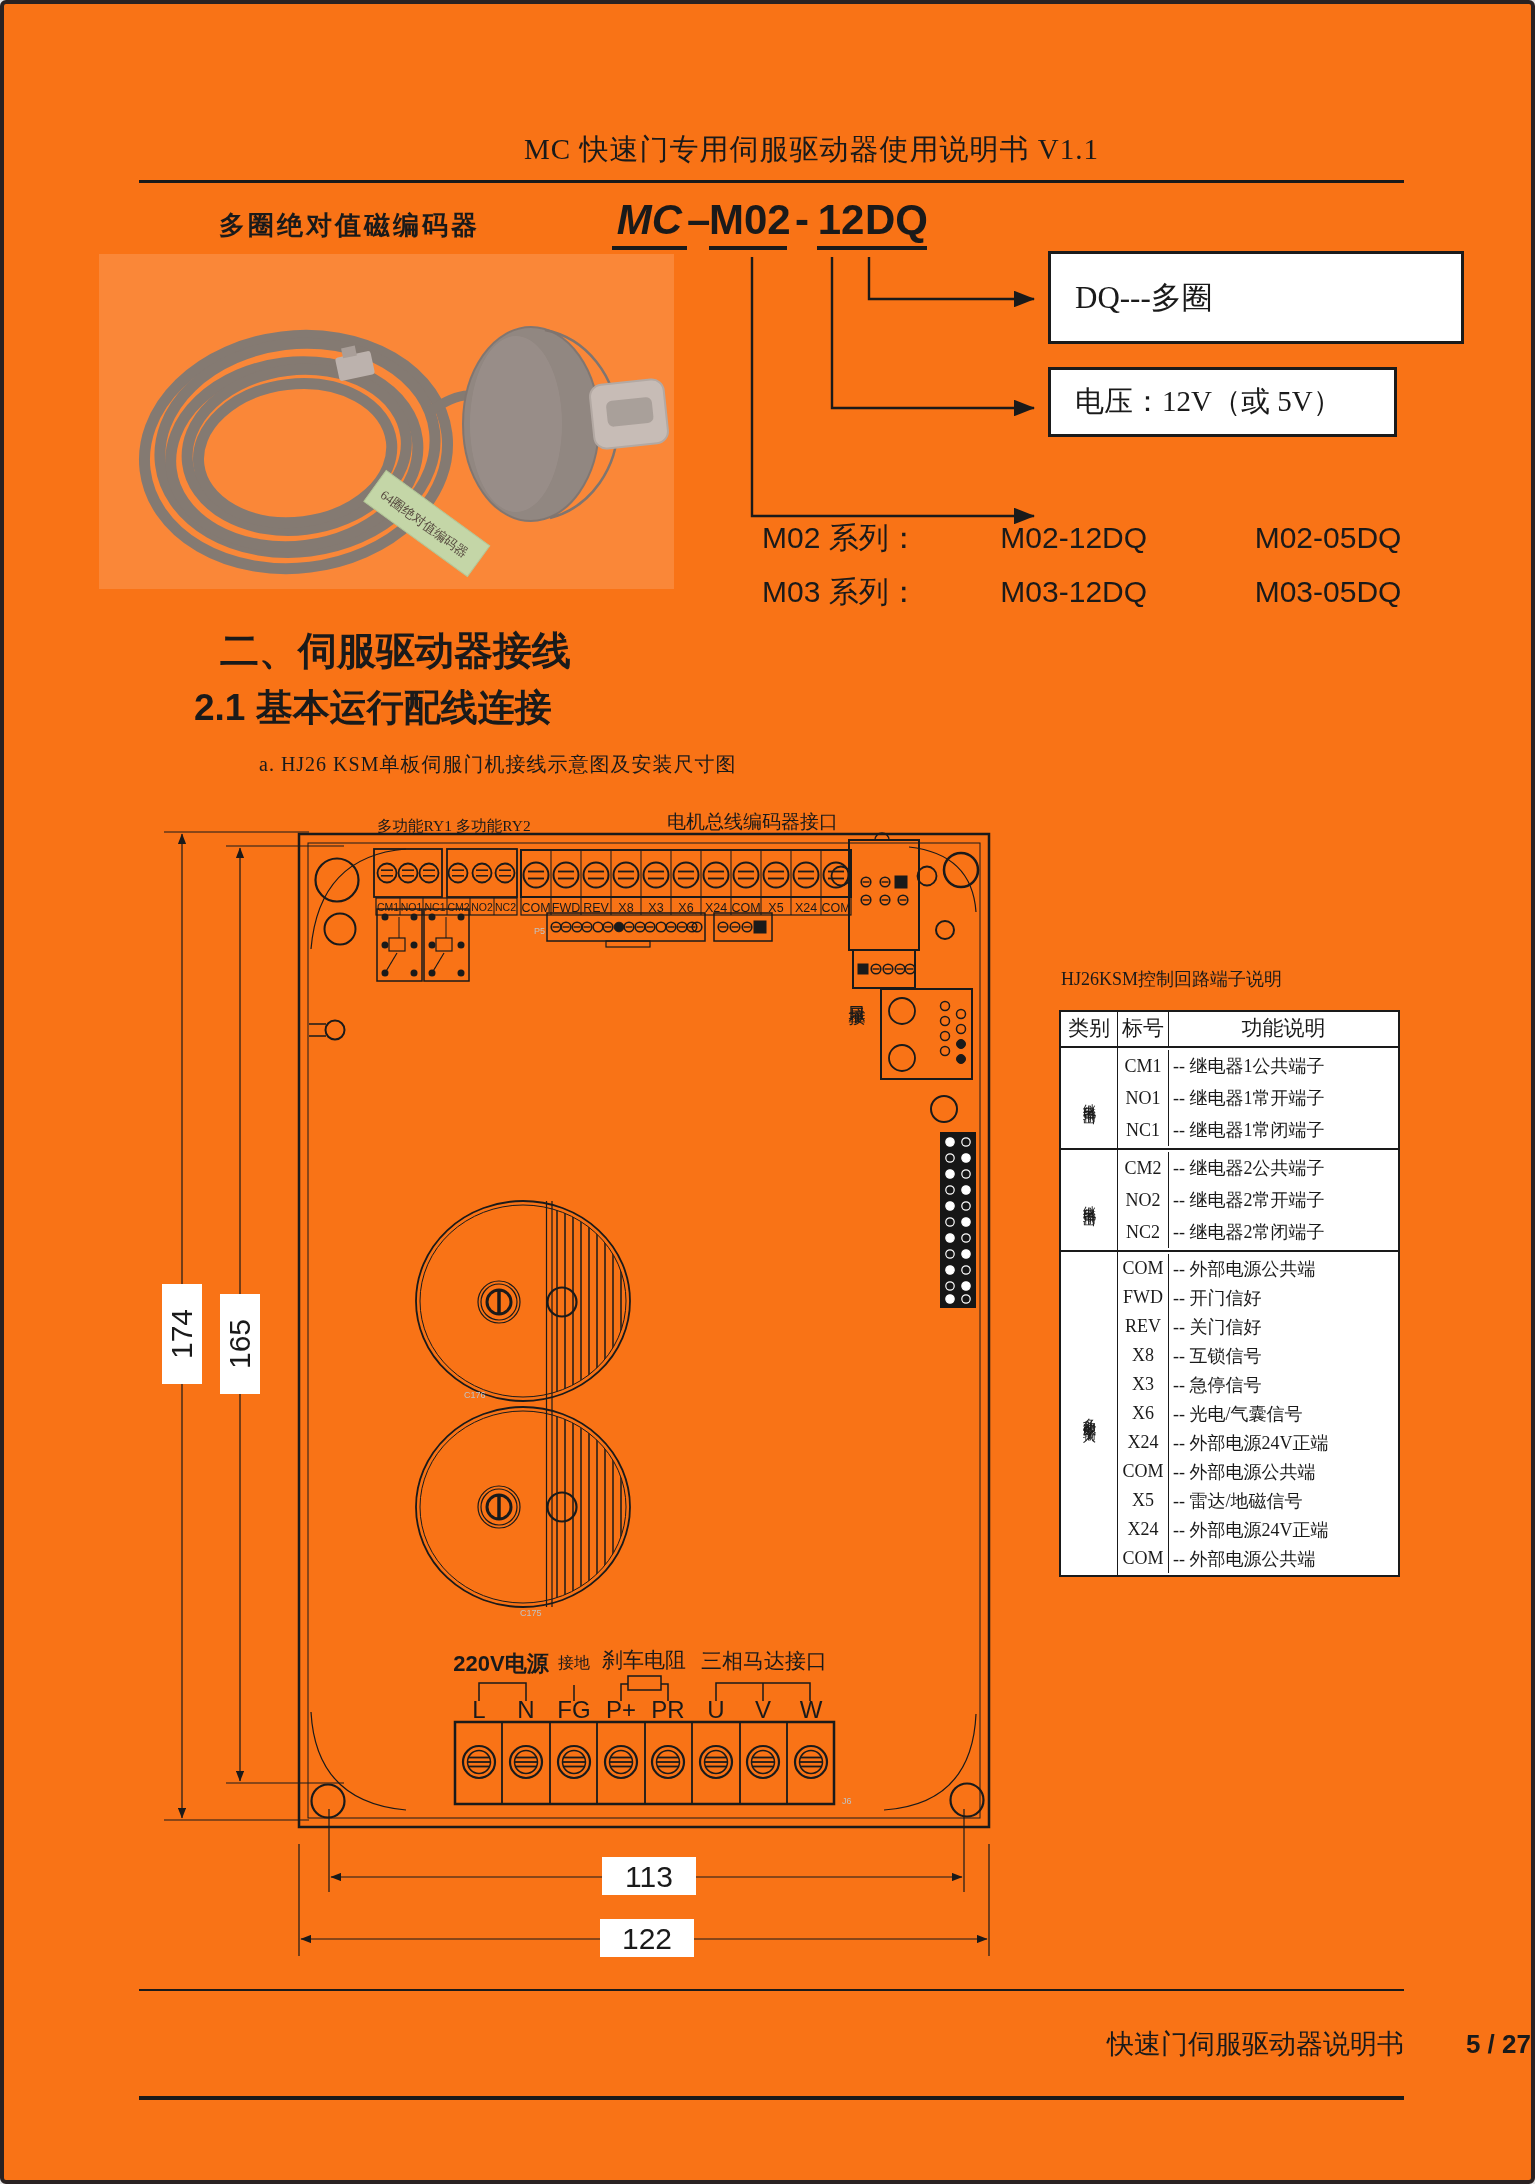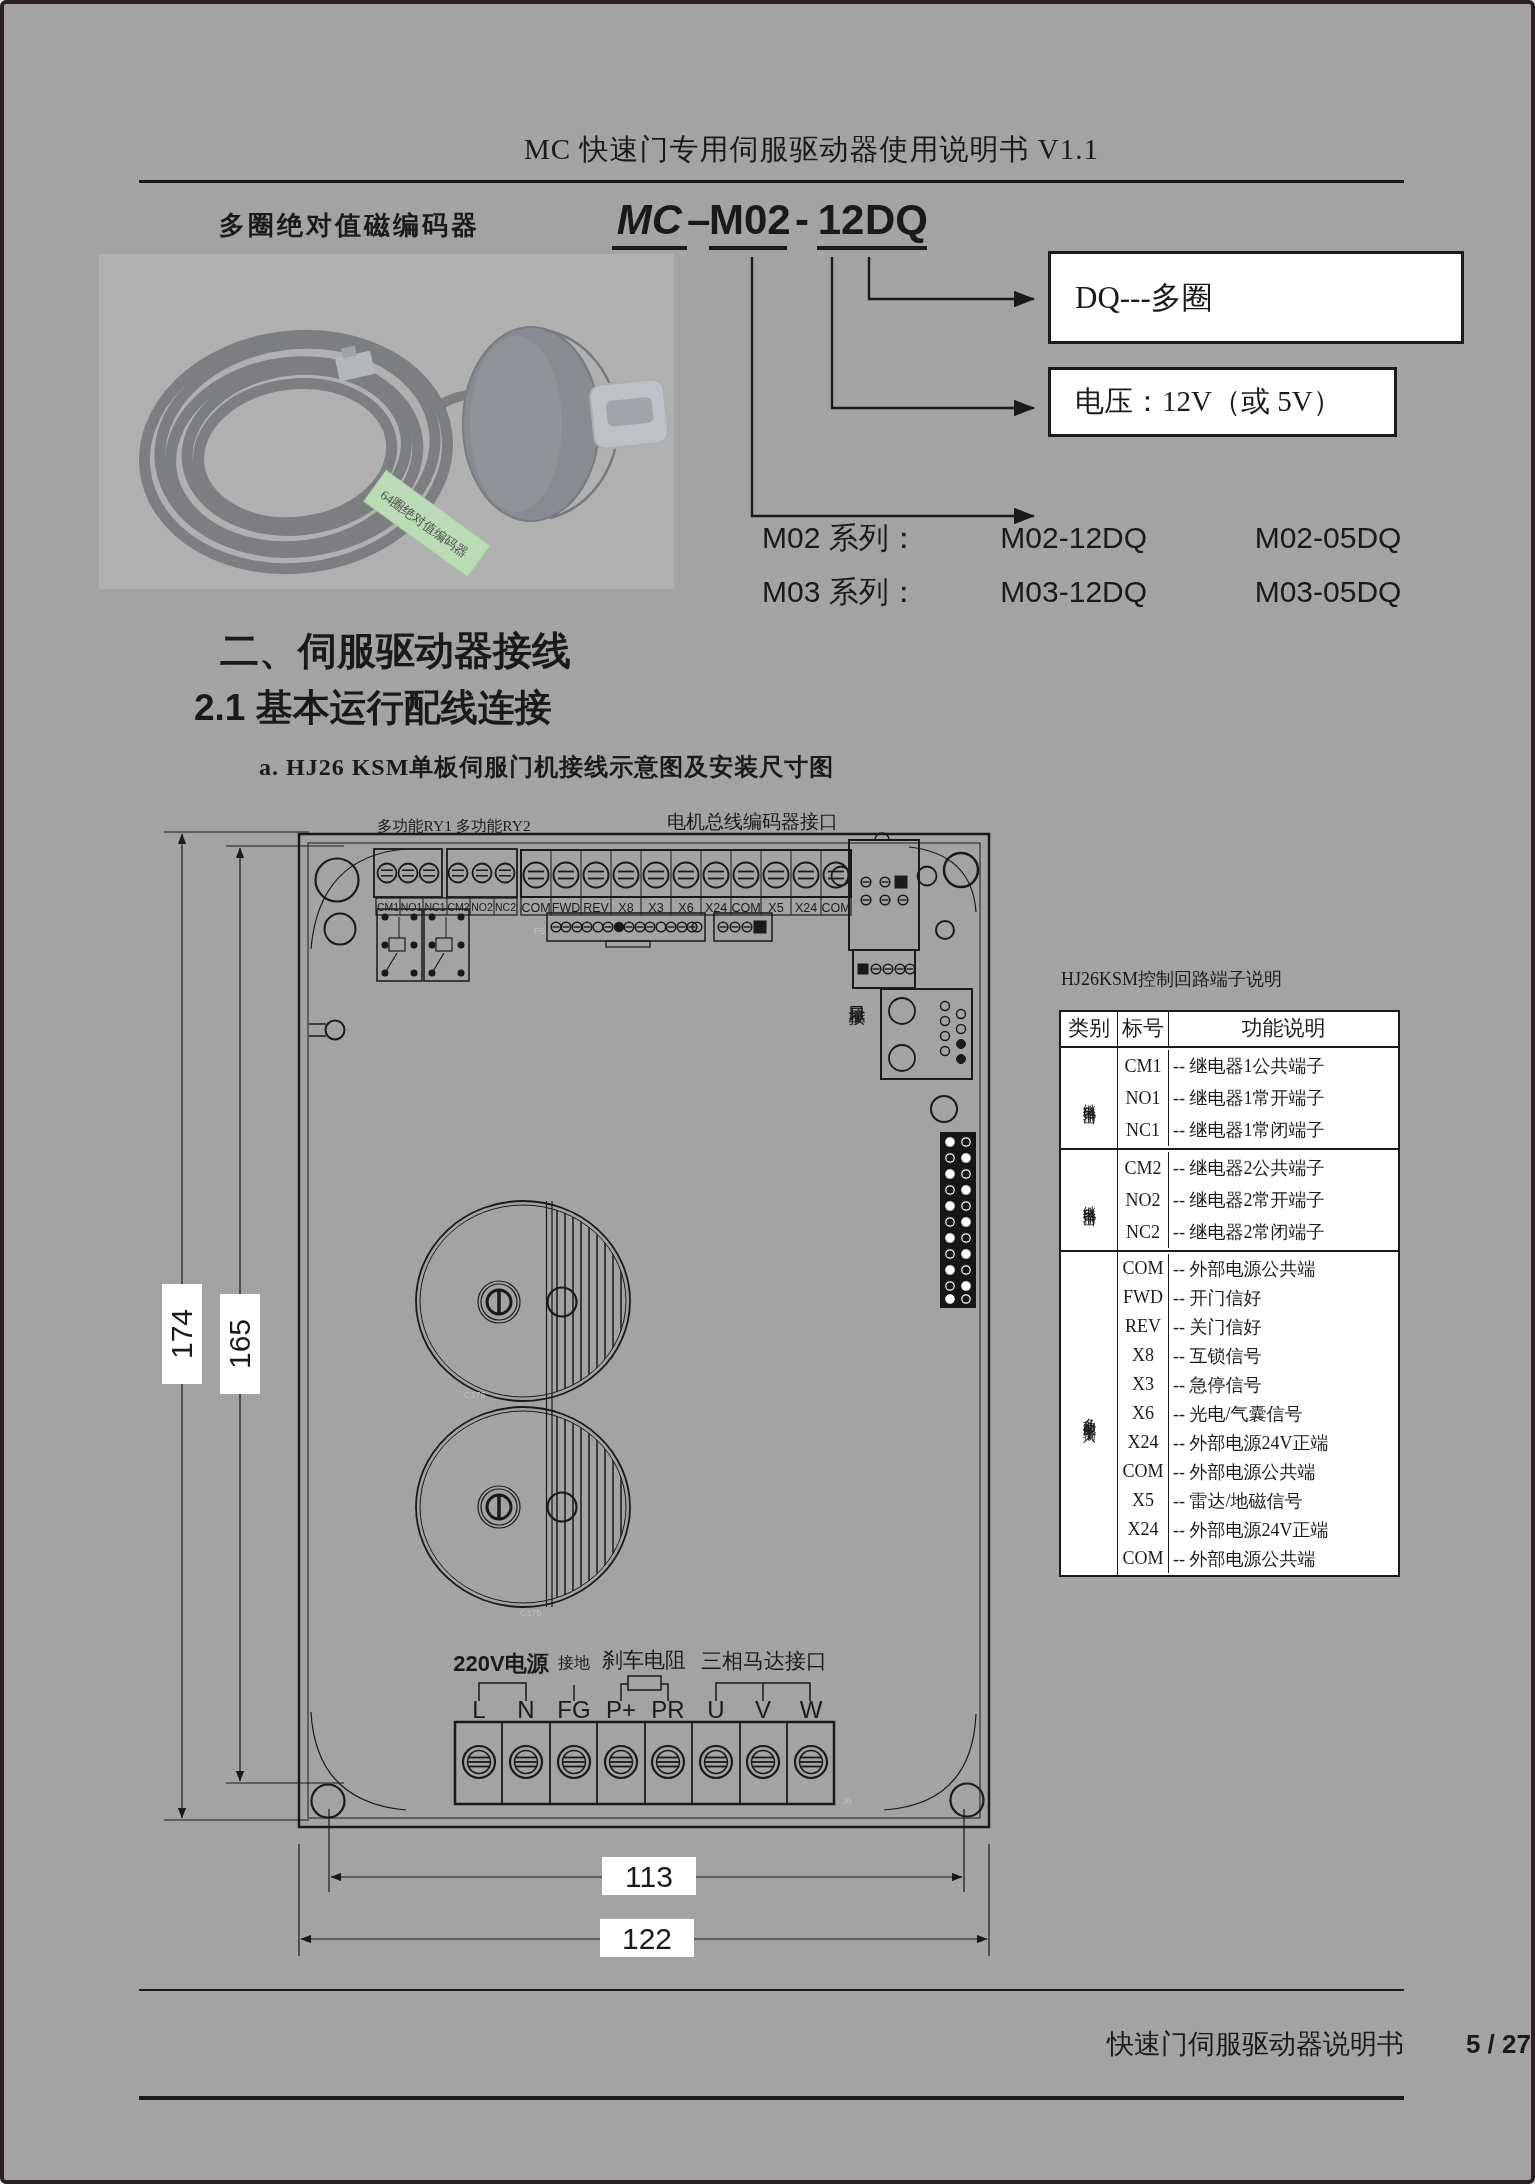--- a/index.html
+++ b/index.html
@@ -1,16 +1,16 @@
 <!DOCTYPE html>
 <html><head>
 <meta charset="utf-8">
 <style>
   html,body{margin:0;padding:0;background:#e8e8e8;}
-  .page{position:relative;width:1535px;height:2184px;background:#a3a3a3;border:4px solid #2a2222;
+  .page{position:relative;width:1535px;height:2184px;background:#f97316;border:4px solid #2a2222;
         border-radius:6px;box-sizing:border-box;overflow:hidden;
         font-family:"Liberation Serif","DejaVu Serif",serif;color:#1a1a1a;}
   .abs{position:absolute;}
   .rule{position:absolute;left:135px;width:1265px;background:#1a1a1a;}
   
   .hdr{top:126px;left:0;width:100%;text-align:center;padding-left:88px;box-sizing:border-box;
        font-size:29px;letter-spacing:1px;}
   .ftr{top:2022px;left:0;width:100%;text-align:right;font-size:27px;}
   .ftr .pg{font-family:"Liberation Sans",sans-serif;font-weight:700;margin-left:62px;font-size:26px;}
   
@@ -23,21 +23,21 @@
   .mc{width:75px;font-style:italic;} .d1{width:22px;} .m02{width:78px;} .d2{width:30px;} .m12{width:48px;} .mdq{width:62px;}
   .cbox{position:absolute;left:1044px;border:3px solid #1b1b1b;display:flex;align-items:center;
         padding-left:24px;box-sizing:border-box;font-size:29px;background:#fff;}
   .series{top:514px;left:758px;font-family:"Liberation Sans",sans-serif;font-size:30px;}
   .series .row{height:54px;white-space:nowrap;}
   .series .n{display:inline-block;width:230px;}
   .series .m1{display:inline-block;width:246px;}
   
   .h2{top:620px;left:216px;font-family:"Liberation Sans",sans-serif;font-weight:700;font-size:39px;}
   .h3{top:679px;left:190px;font-family:"Liberation Sans",sans-serif;font-weight:700;font-size:37px;}
-  .sub{top:747px;left:255px;font-size:24px;letter-spacing:1px;font-weight:bold;}
+  .sub{top:747px;left:255px;font-size:20px;letter-spacing:1px;}
   
   .ttl{top:963px;left:1057px;font-size:18px;}
   .tbl{top:1006px;left:1055px;width:341px;border:2px solid #1a1a1a;box-sizing:border-box;
        font-size:18px;background:#fff;}
   .thead{display:flex;border-bottom:2px solid #1a1a1a;height:34px;line-height:32px;font-size:21px;text-align:center;}
   .thead .c1{width:56px;border-right:1px solid #1a1a1a;}
   .thead .c2{width:50px;border-right:1px solid #1a1a1a;}
   .thead .c3{flex:1;}
   .grp{display:flex;border-bottom:2px solid #1a1a1a;}
   .grp:last-child{border-bottom:none;}

